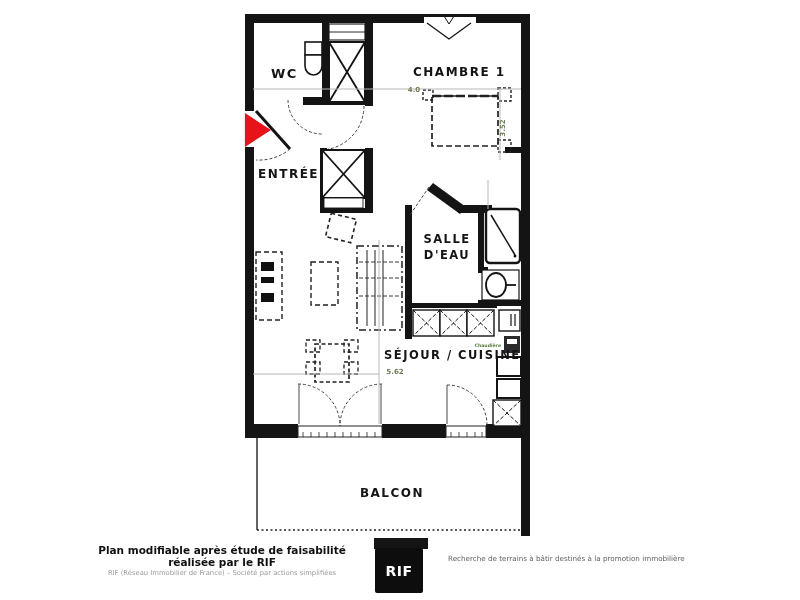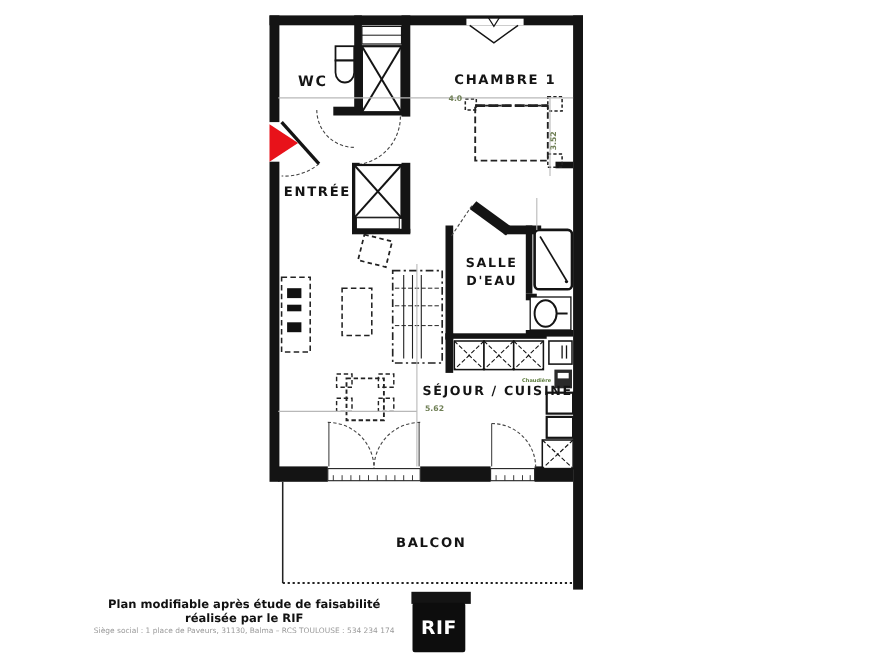--- a/index.html
+++ b/index.html
@@ -7,21 +7,21 @@
         font-family:"DejaVu Sans",sans-serif;}
   svg text{font-family:"DejaVu Sans",sans-serif;}
   .room-label{font-weight:bold;fill:#141414;letter-spacing:1.5px;}
   .dim-label{font-weight:bold;fill:#6f7f55;}
   .tiny-label{fill:#5a7a3a;font-weight:bold;}
   .footer-left{position:absolute;left:82px;top:544px;width:280px;text-align:center;}
   .f-title{font-size:10.5px;font-weight:bold;color:#111;line-height:12px;}
   .f-sub{font-size:6.8px;color:#9a9a9a;line-height:8.5px;margin-top:1px;}
   .rif-logo{position:absolute;left:375px;top:548px;width:48px;height:45px;background:#0d0d0d;
             color:#fff;display:flex;align-items:center;justify-content:center;
-            font-weight:bold;font-size:17px;letter-spacing:.5px;border-radius:2px;}
+            font-weight:bold;font-size:14px;letter-spacing:.5px;border-radius:2px;}
   .footer-right{position:absolute;left:448px;top:554px;font-size:7.2px;color:#606060;line-height:9.5px;}
 </style>
 </head>
 <body>
 
 <div class="page">
 
 <svg width="800" height="600" viewBox="0 0 800 600">
 
   <g fill="#141414">
@@ -222,23 +222,24 @@
   <text class="room-label" x="392" y="497" font-size="12" text-anchor="middle">BALCON</text>
 
   <text class="dim-label" x="414" y="92" font-size="7" text-anchor="middle">4.0</text>
   <text class="dim-label" x="505" y="128" font-size="7" text-anchor="middle" transform="rotate(-90 505 128)">3.52</text>
   <text class="dim-label" x="395" y="374" font-size="7" text-anchor="middle">5.62</text>
 </svg>
 
   
   <div class="footer-left">
     <div class="f-title">Plan modifiable après étude de faisabilité réalisée par le RIF</div>
-    <div class="f-sub">Siège social : 1 place de Paveurs, 31130, Balma – RCS TOULOUSE : 534 234 174</div>
+    <div class="f-sub">RIF (Réseau Immobilier de France) – Société par actions simplifiées</div>
   </div>
 
   <div class="rif-logo">
     <span>RIF</span>
   </div>
 
   <div class="footer-right">
+    <div>Recherche de terrains à bâtir destinés à la promotion immobilière</div>
   </div>
 
 </div>
 
 </body></html>

